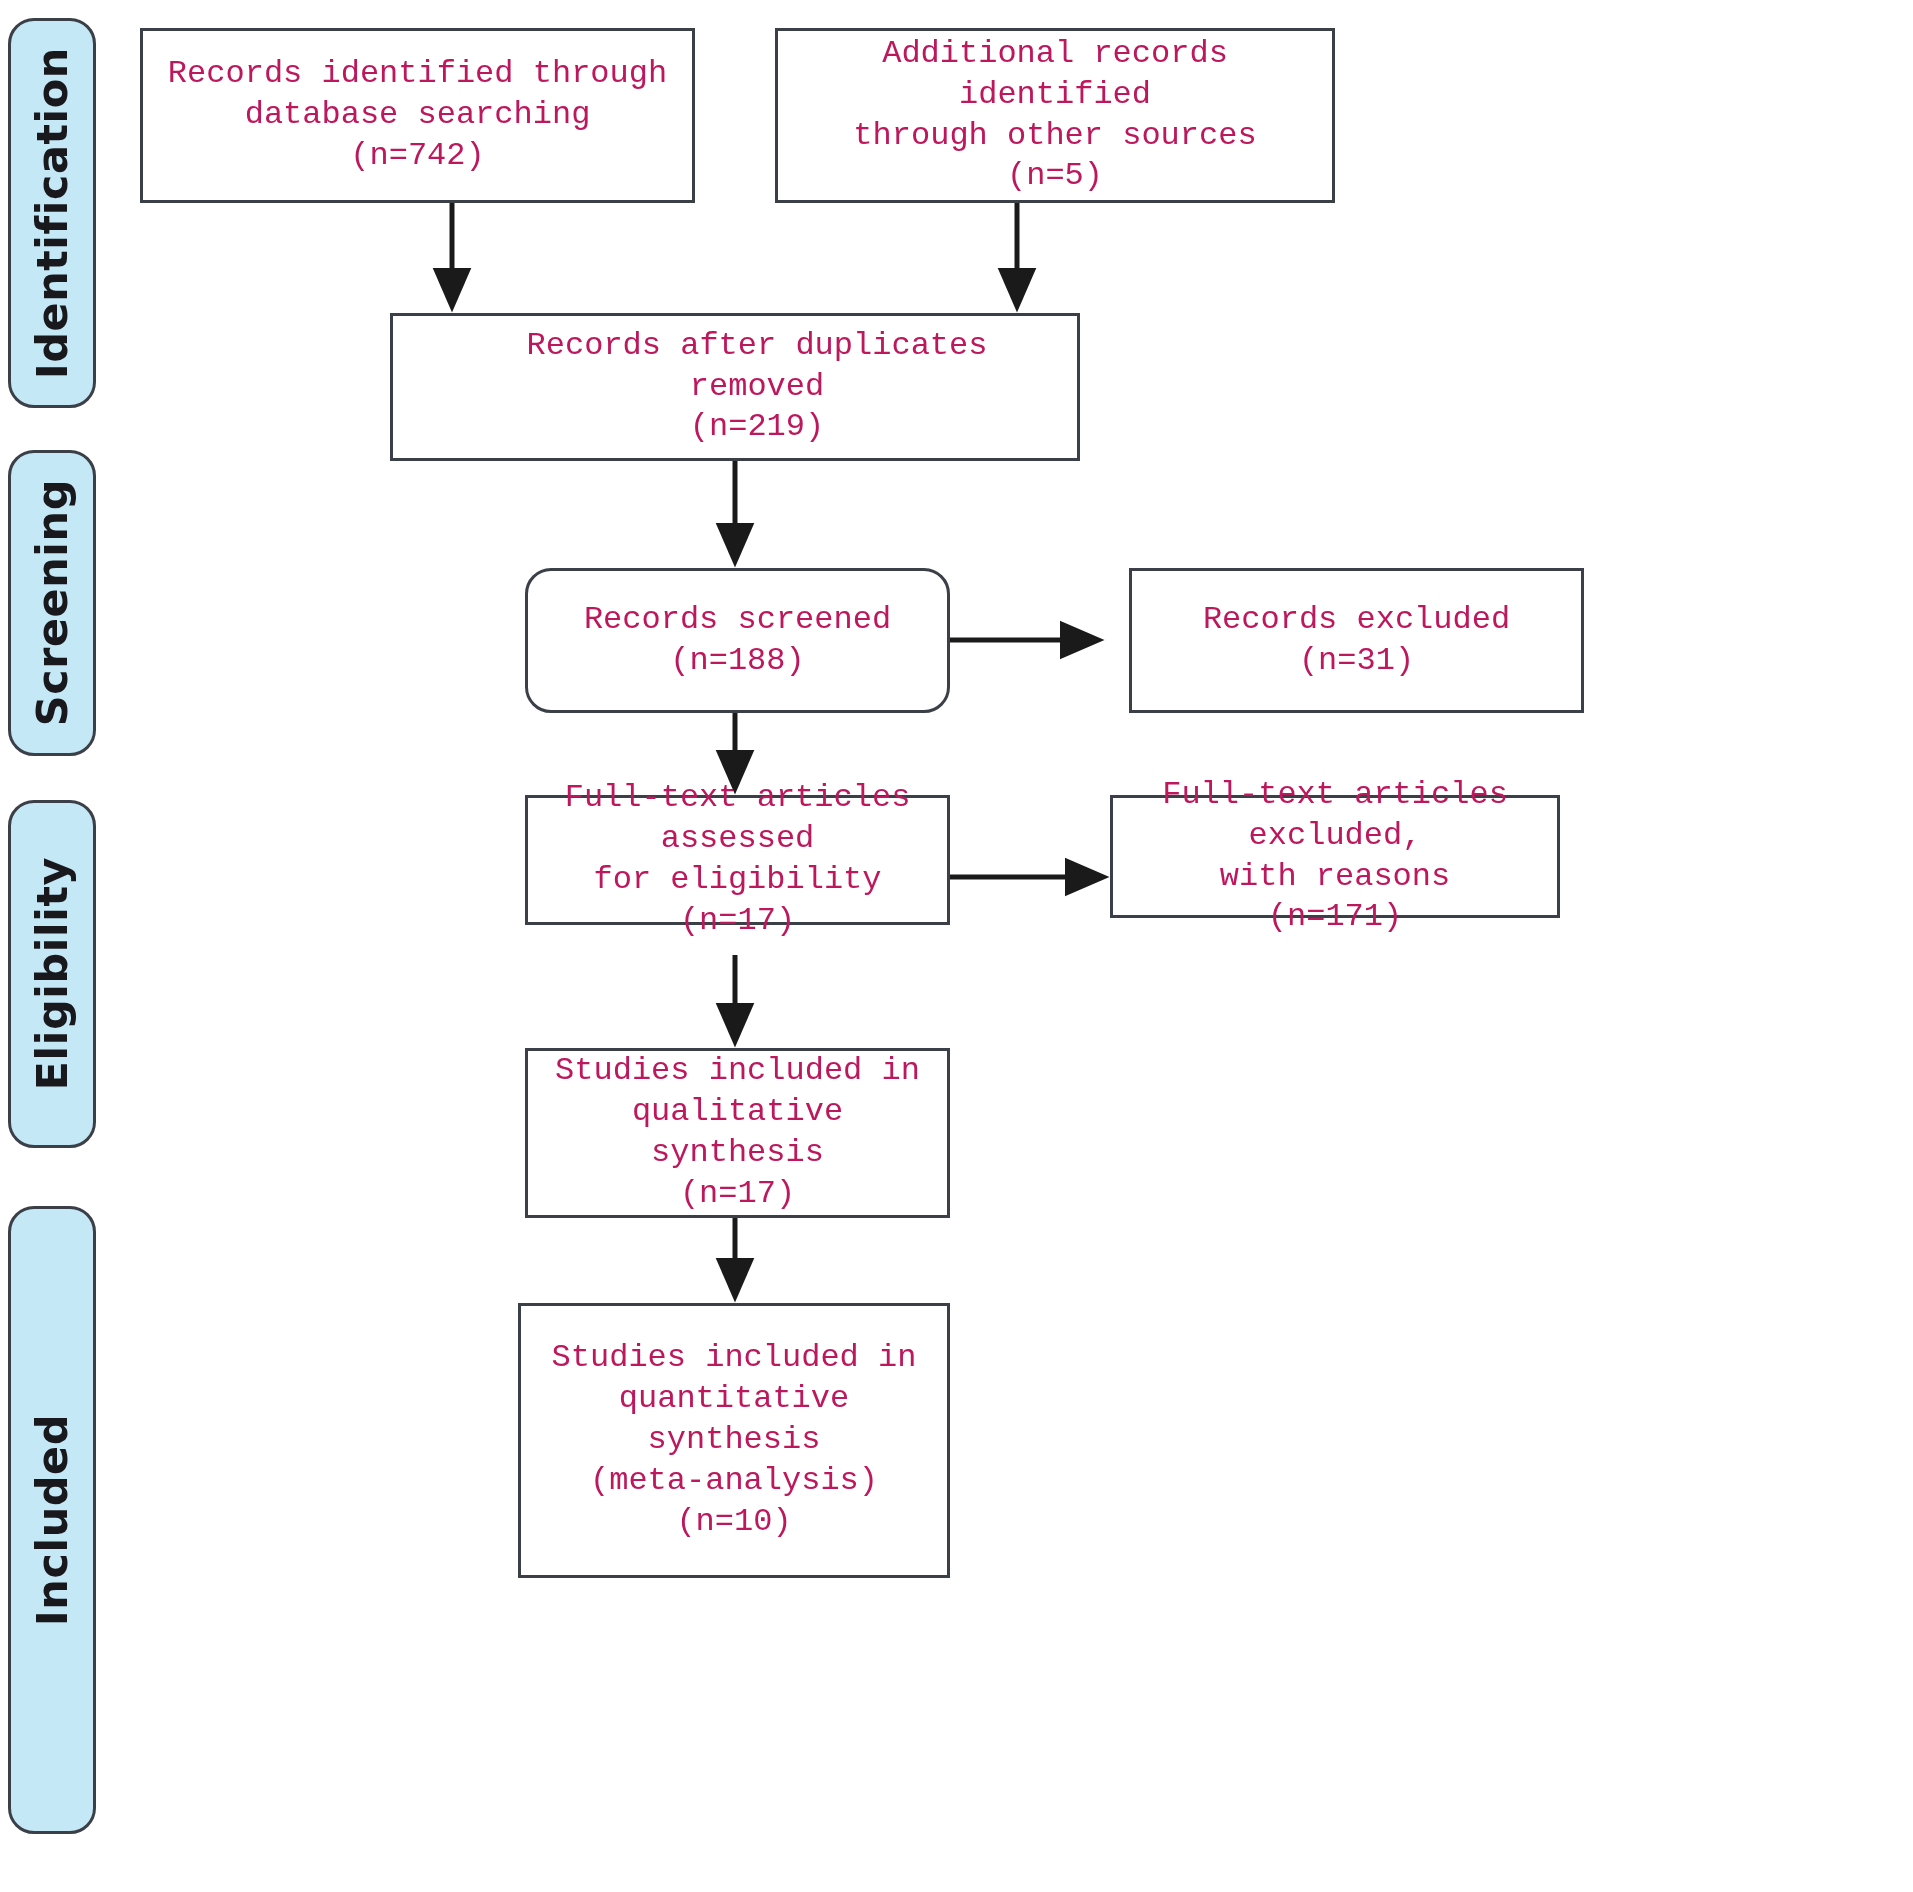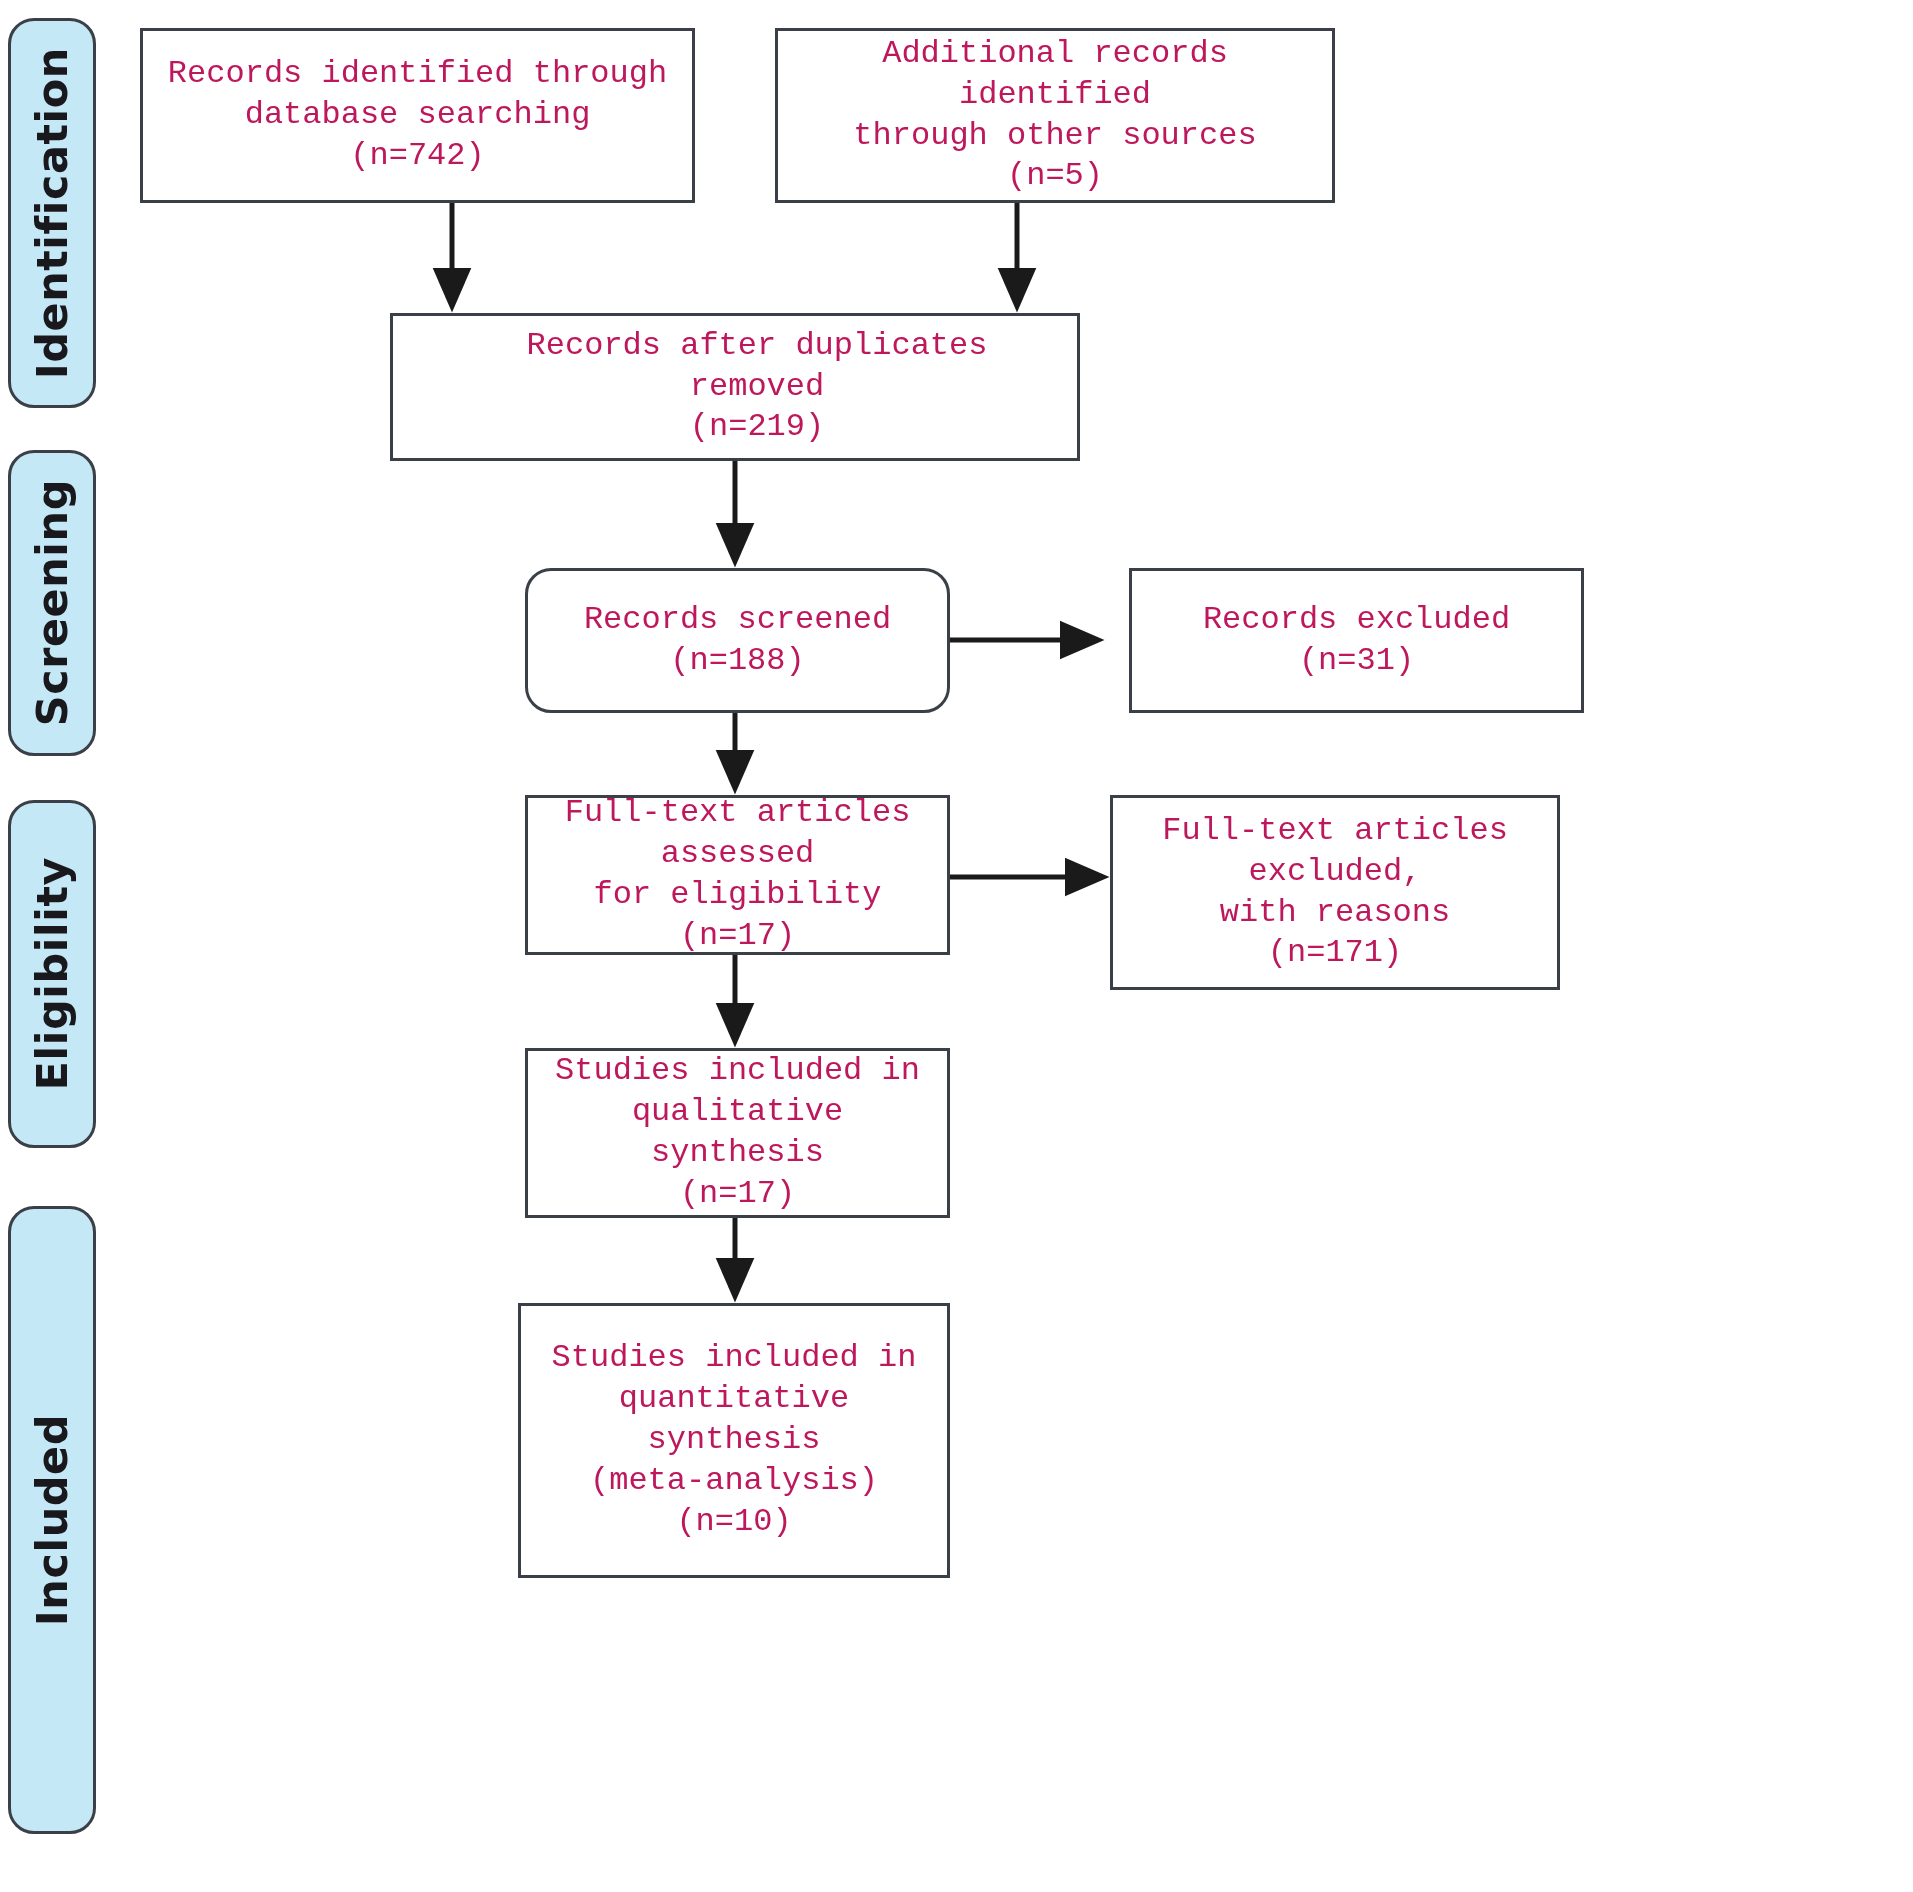--- a/index.html
+++ b/index.html
@@ -108,27 +108,27 @@
   <div class="fbox" style="left:525px; top:568px; width:425px; height:145px;border-radius:26px;">
     <span class="fbox-text">Records screened
 (n=188)</span>
   </div>
 
   <div class="fbox" style="left:1129px; top:568px; width:455px; height:145px;">
     <span class="fbox-text">Records excluded
 (n=31)</span>
   </div>
 
-  <div class="fbox" style="left:525px; top:795px; width:425px; height:160px;">
+  <div class="fbox" style="left:525px; top:795px; width:425px; height:130px;">
     <span class="fbox-text">Full-text articles assessed
 for eligibility
 (n=17)</span>
   </div>
 
-  <div class="fbox" style="left:1110px; top:795px; width:450px; height:195px;text-align:center;">
+  <div class="fbox" style="left:1110px; top:795px; width:450px; height:123px;text-align:center;">
     <span class="fbox-text">Full-text articles excluded,
 with reasons
 (n=171)</span>
   </div>
 
   <div class="fbox" style="left:525px; top:1048px; width:425px; height:170px;">
     <span class="fbox-text">Studies included in
 qualitative synthesis
 (n=17)</span>
   </div>

